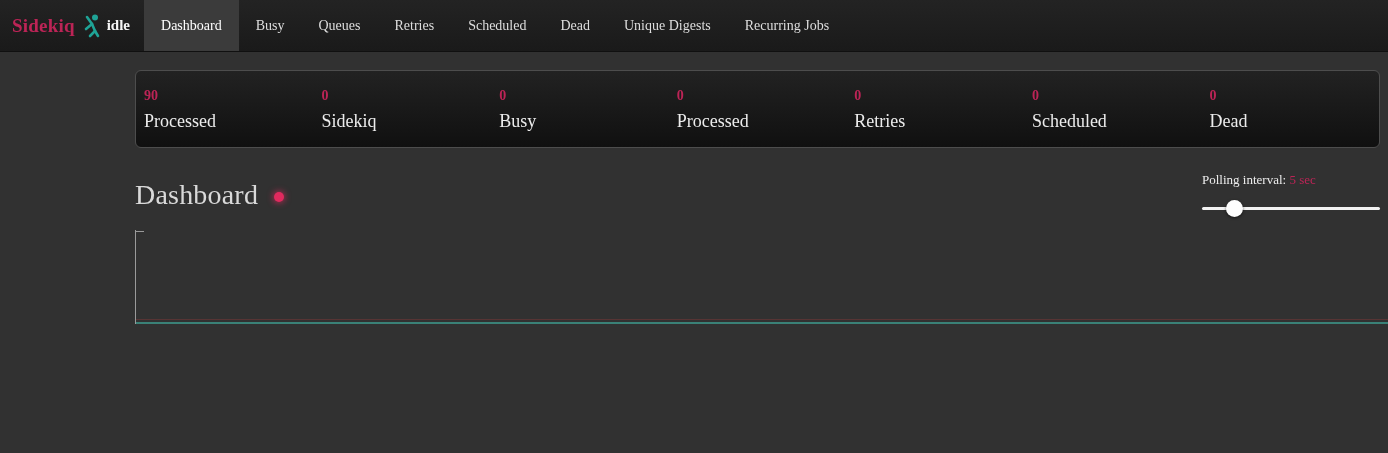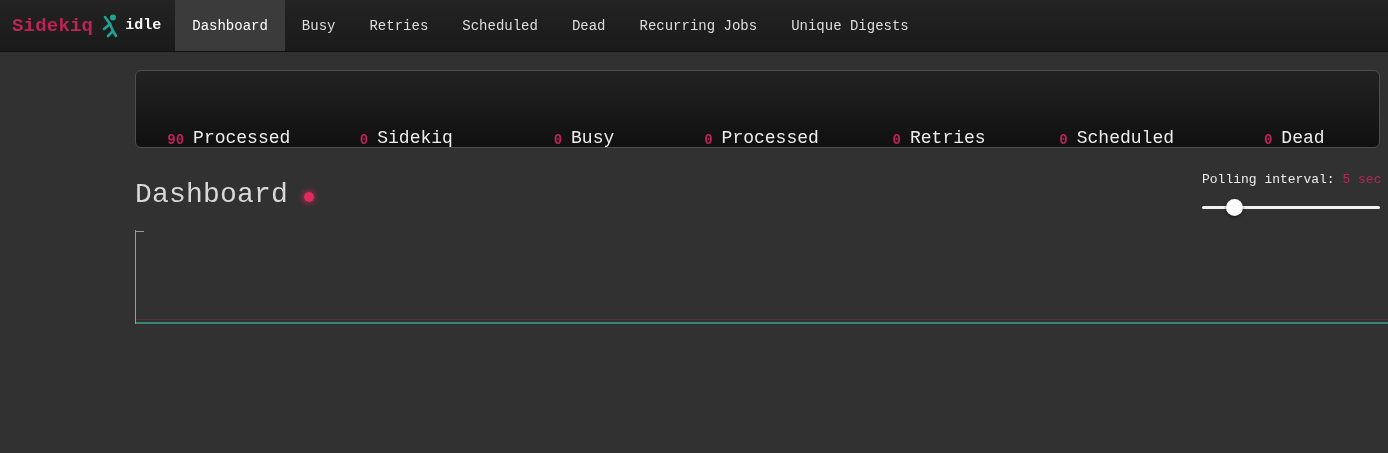--- a/index.html
+++ b/index.html
@@ -1,20 +1,20 @@
 <!DOCTYPE html>
 <html><head>
 <meta charset="utf-8">
 <style>
   * { margin:0; padding:0; box-sizing:border-box; }
   html,body { background:#313131; }
   #app {
     position:relative; width:1388px; height:335px; overflow:hidden;
     background:#313131;
-    font-family:Liberation Mono, monospace;
+    font-family:Liberation Serif, serif;
     -webkit-font-smoothing:antialiased;
   }
 
   
   .navbar {
     position:absolute; top:0; left:0; width:100%; height:52px;
     background:linear-gradient(#232323,#1a1a1a);
     border-bottom:1px solid #101010;
     display:flex; align-items:stretch;
   }
@@ -36,21 +36,21 @@
   .content { position:absolute; left:135px; right:8px; top:52px; }
 
   
   .stats-bar {
     margin-top:18px; height:78px;
     background:linear-gradient(#222222,#101010);
     border:1px solid #4d4d4d; border-radius:6px;
     display:flex; align-items:stretch;
   }
   .stat {
-    flex:1; display:flex; flex-direction:row; align-items:flex-end;
+    flex:1; display:flex; flex-direction:column; align-items:flex-start;
     justify-content:center; gap:9px; cursor:pointer; text-decoration:none;margin-left:8px;
   }
   .stat-value { color:#bc2456; font-size:14px; font-weight:bold; line-height:1; }
   .stat-label { color:#ececec; font-size:18px; line-height:1; }
 
   
   .heading-row {
     margin-top:24px; display:flex; justify-content:space-between;
     align-items:flex-start;
   }
@@ -109,25 +109,26 @@
           <path d="M13 17 L8 22"></path>
           <path d="M13 17 L16 22"></path>
         </g>
         <circle cx="13" cy="3.5" r="3" fill="#1fa396"></circle>
       </svg>
       <span class="brand-status">idle</span>
     </a>
     <ul class="nav-items">
       <li class="nav-item active">Dashboard</li>
       <li class="nav-item">Busy</li>
+      <li class="nav-item">Queues</li>
       <li class="nav-item">Retries</li>
       <li class="nav-item">Scheduled</li>
       <li class="nav-item">Dead</li>
+      <li class="nav-item">Unique Digests</li>
       <li class="nav-item">Recurring Jobs</li>
-      <li class="nav-item">Unique Digests</li>
     </ul>
   </nav>
 
   <div class="content">
 
     <div class="stats-bar">
       <a class="stat">
         <span class="stat-value">90</span>
         <span class="stat-label">Processed</span>
       </a>

